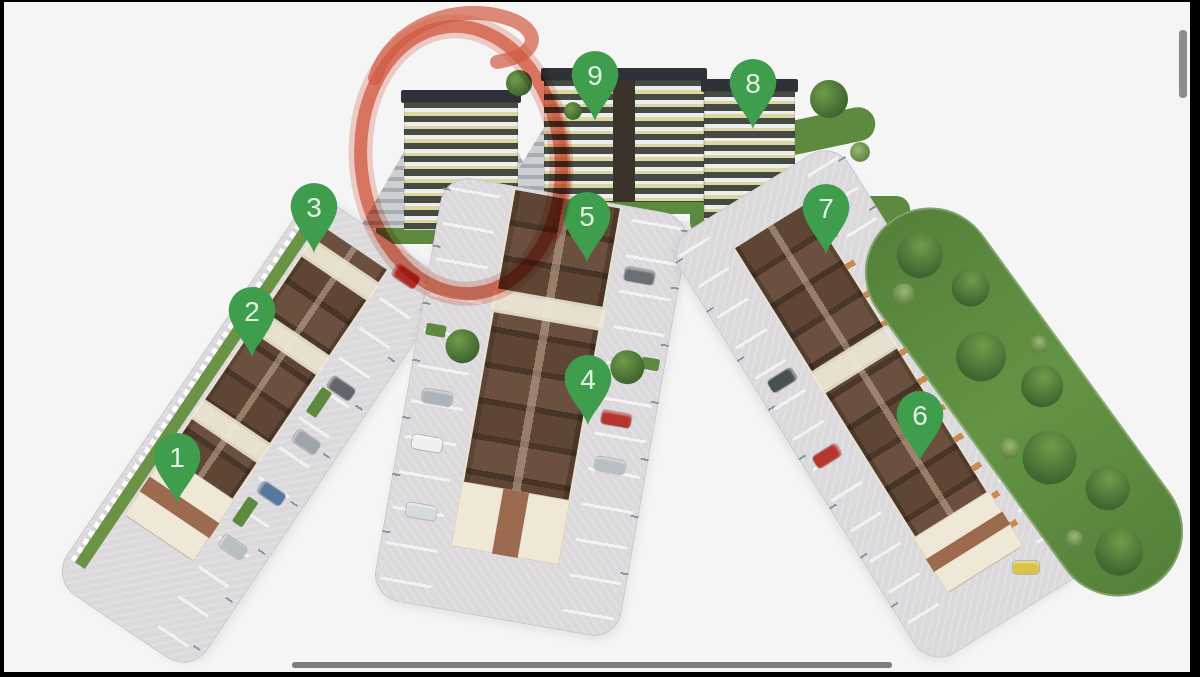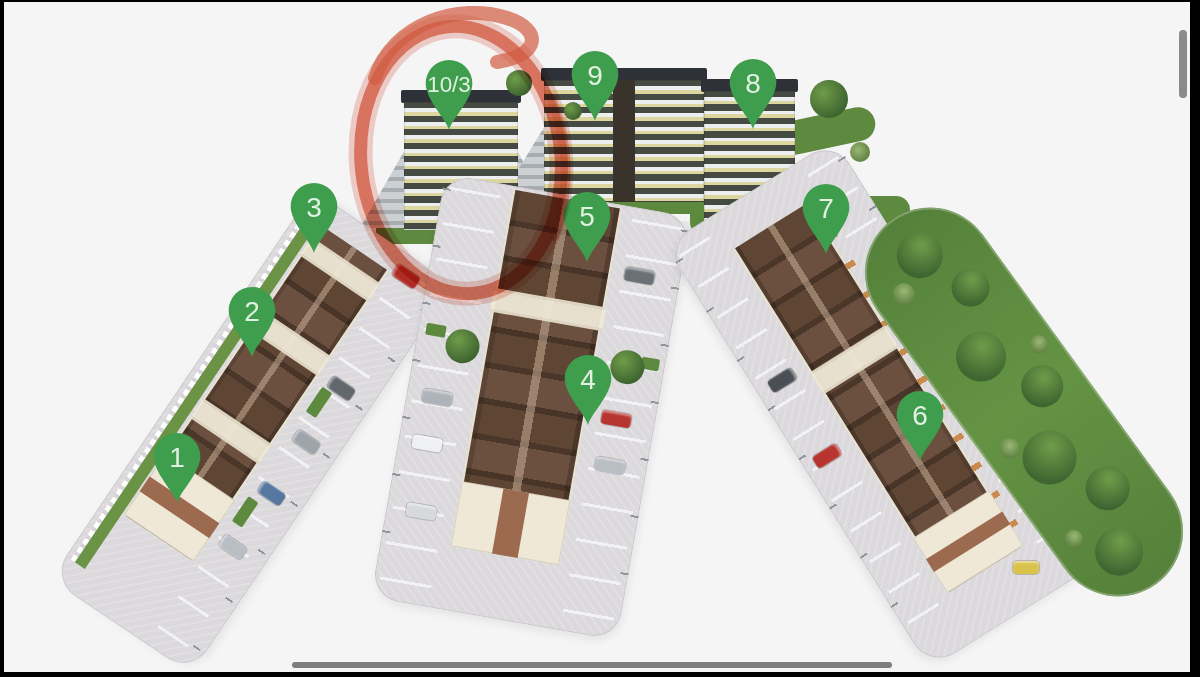--- a/index.html
+++ b/index.html
@@ -229,26 +229,20 @@
           <path class="pin-body" d="M30 77 C27 65 5 45 5 27 A25 25 0 1 1 55 27 C55 45 33 65 30 77 Z"></path>
           <text class="pin-num" x="30" y="38">8</text>
         </svg>
   </div>
   <div class="pin" style="left:563px;top:47px;">
     <svg viewBox="0 0 60 80">
           <path class="pin-body" d="M30 77 C27 65 5 45 5 27 A25 25 0 1 1 55 27 C55 45 33 65 30 77 Z"></path>
           <text class="pin-num" x="30" y="38">9</text>
         </svg>
   </div>
-  <div class="pin pin-wide" style="left:417px;top:56px;">
-    <svg viewBox="0 0 60 80">
-          <path class="pin-body" d="M30 77 C27 65 5 45 5 27 A25 25 0 1 1 55 27 C55 45 33 65 30 77 Z"></path>
-          <text class="pin-num" x="30" y="36">10/3</text>
-        </svg>
-  </div>
 
   <svg class="highlight" viewBox="0 0 252 322">
     <g fill="none" stroke="var(--highlight,#d95f43)" stroke-linecap="round">
       <ellipse cx="124" cy="166" rx="100" ry="134" stroke-width="24" stroke-opacity="0.28" transform="rotate(-6 124 166)"></ellipse>
       <ellipse cx="124" cy="166" rx="100" ry="134" stroke-width="13" stroke-opacity="0.78" transform="rotate(-6 124 166)"></ellipse>
       <path d="M38 84 C55 30 122 8 170 24 C207 36 202 62 160 68" stroke-width="14" stroke-opacity="0.7"></path>
       <path d="M214 104 C231 146 235 192 217 242" stroke-width="10" stroke-opacity="0.5"></path>
     </g>
   </svg>
 

